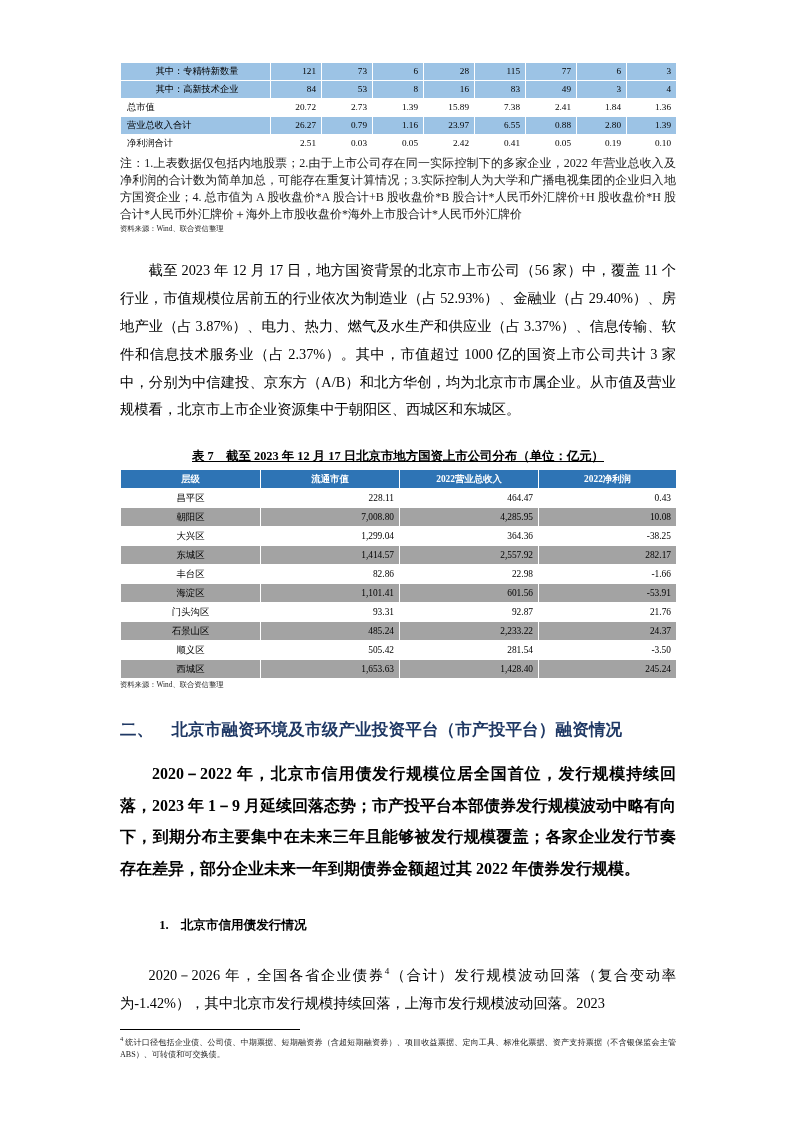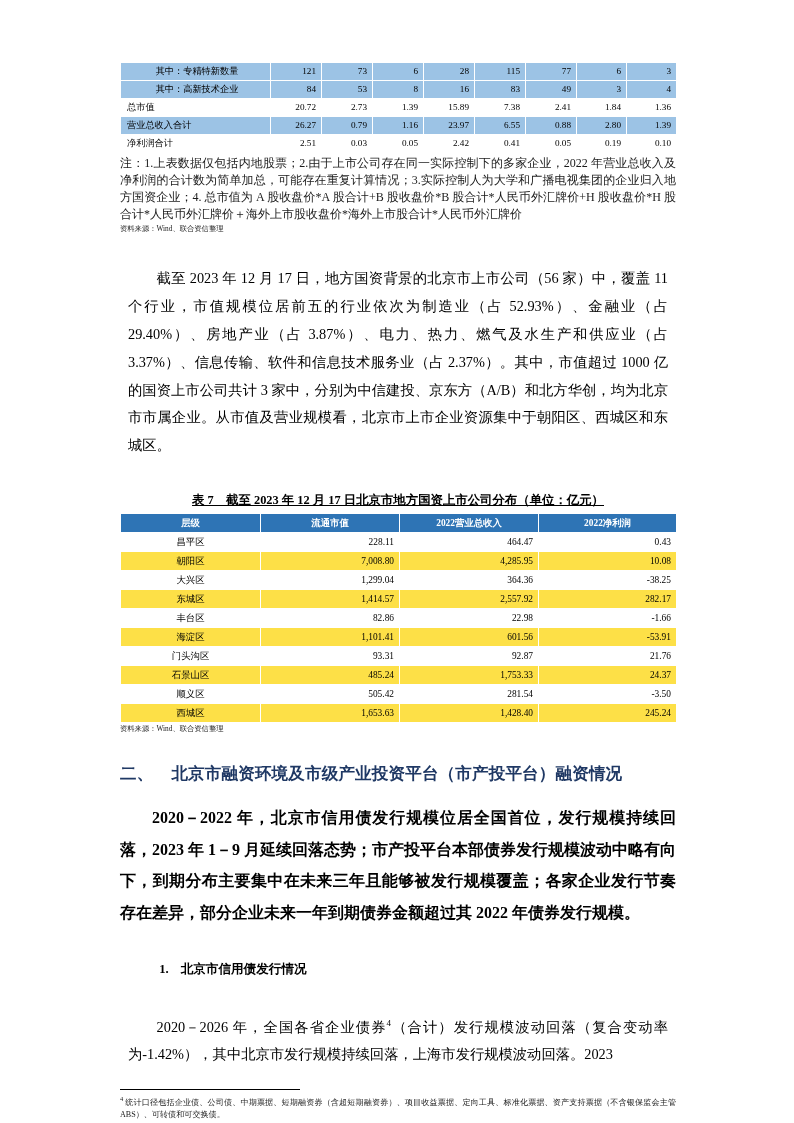--- a/index.html
+++ b/index.html
@@ -83,21 +83,21 @@
     color: #1a1a1a;
   }
 
   
   p.body {
     font-size: 14.3px;
     line-height: 1.95;
     text-align: justify;
     text-justify: inter-ideograph;
     text-indent: 2em;
-    margin: 8px;
+    margin: 0;
     font-family: "Liberation Serif", "DejaVu Serif", serif;
   }
 
   p.body-bold {
     font-size: 16px;
     line-height: 1.98;
     text-align: justify;
     text-indent: 2em;
     margin: 0;
     font-weight: bold;
@@ -131,21 +131,21 @@
     padding: 1px 2px;
   }
   #table7 td {
     font-size: 9.4px;
     height: 16px;
     border: 1px solid #ffffff;
     padding: 1px 5px;
   }
   #table7 td.lvl { text-align: center; }
   #table7 td.num { text-align: right; }
-  #table7 tr.shade td { background: #fde047; }
+  #table7 tr.shade td { background: #a3a3a3; }
   #table7 tr.plain td { background: #ffffff; }
   #table7 { border-bottom: 1px solid #2E74B5; }
 
   
   h2.section {
     color: #1F3864;
     font-size: 16.5px;
     font-weight: bold;
     margin: 0;
     font-family: "Liberation Sans", "DejaVu Sans", sans-serif;
@@ -326,21 +326,21 @@
         </tr>
         <tr class="plain">
           <td class="lvl">门头沟区</td>
           <td class="num">93.31</td>
           <td class="num">92.87</td>
           <td class="num">21.76</td>
         </tr>
         <tr class="shade">
           <td class="lvl">石景山区</td>
           <td class="num">485.24</td>
-          <td class="num">1,753.33</td>
+          <td class="num">2,233.22</td>
           <td class="num">24.37</td>
         </tr>
         <tr class="plain">
           <td class="lvl">顺义区</td>
           <td class="num">505.42</td>
           <td class="num">281.54</td>
           <td class="num">-3.50</td>
         </tr>
         <tr class="shade">
           <td class="lvl">西城区</td>

